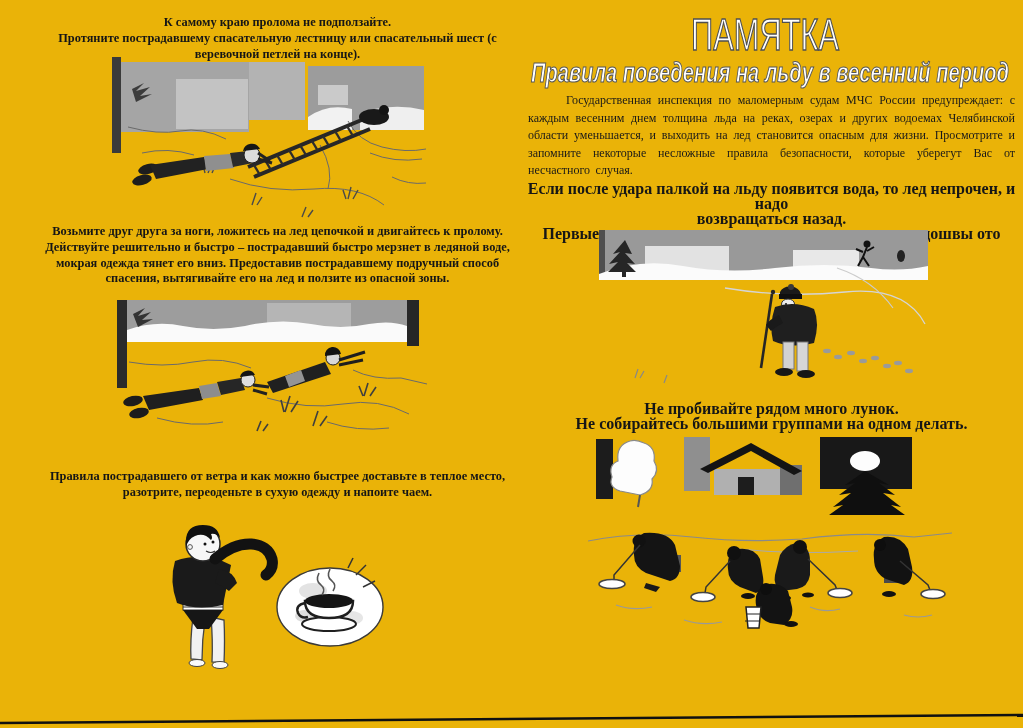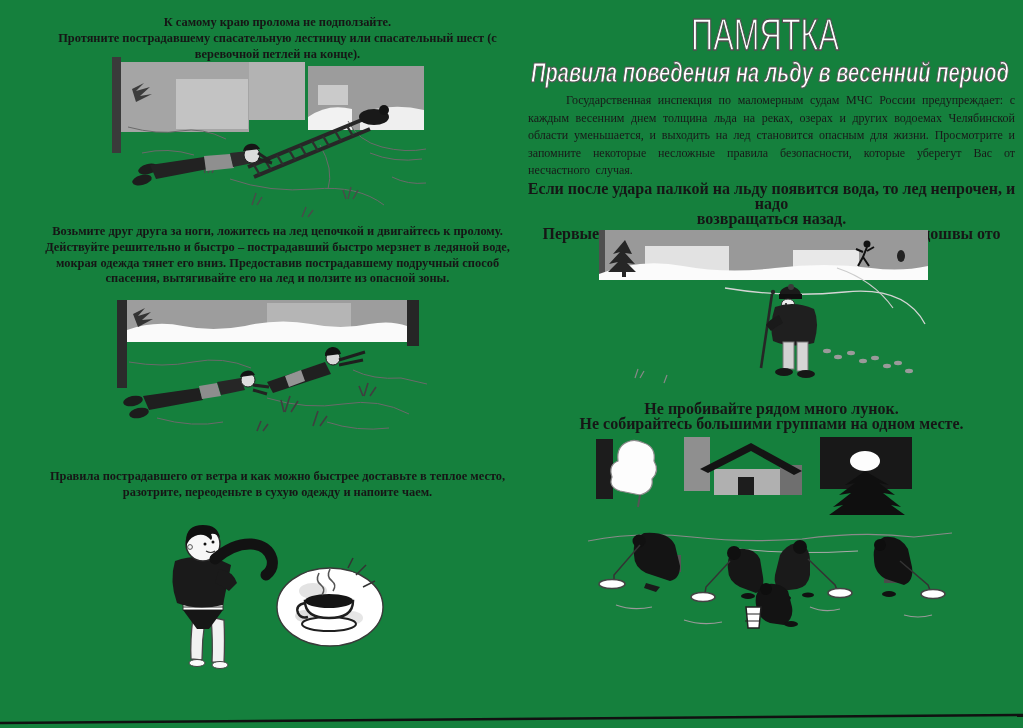--- a/index.html
+++ b/index.html
@@ -1,17 +1,17 @@
 <!DOCTYPE html>
 <html><head>
 <meta charset="utf-8">
 <style>
   html,body{margin:0;padding:0;background:#d9d9d9;}
   .page{
-    position:relative;width:1023px;height:728px;background:#15803d;
+    position:relative;width:1023px;height:728px;background:#eab308;
     overflow:hidden;font-family:"Liberation Serif",serif;color:#1c1c1c;
     box-shadow:0 0 4px rgba(0,0,0,.3);
   }
   .instr{
     position:absolute;font-weight:bold;text-align:center;
     white-space:pre-line;font-size:12.4px;line-height:15.8px;color:#161616;
   }
   .instr.left-col{left:30px;width:495px;}
   .instr.right-col{left:524px;width:495px;font-size:16px;line-height:15px;}
   .intro{
@@ -228,21 +228,21 @@
         <ellipse cx="288" cy="131" rx="4" ry="2.2"></ellipse>
       <ellipse cx="300" cy="128" rx="4" ry="2.2"></ellipse>
         <ellipse cx="312" cy="136" rx="4" ry="2.2"></ellipse>
       <ellipse cx="323" cy="133" rx="4" ry="2.2"></ellipse>
         <ellipse cx="334" cy="141" rx="4" ry="2.2"></ellipse>
     </g>
     <path d="M60 148 l3 -9 m2 9 l4 -7 m20 12 l3 -8" stroke="#888888" stroke-width="1.2" fill="none"></path>
   </svg>
 
   <div class="instr right-col" style="top:401px;">Не пробивайте рядом много лунок.
-Не собирайтесь большими группами на одном месте.</div>
+Не собирайтесь большими группами на одном делать.</div>
 
   <svg class="illu" style="left:588px;top:437px;" width="364" height="195" viewBox="0 0 364 195">
     <rect x="8" y="2" width="17" height="60" fill="#1c1c1c"></rect>
     <g>
       <path d="M42 4 q-14 4 -12 20 q-10 4 -6 16 q-4 10 8 14 l20 4 q14 -4 12 -16 q8 -8 2 -18 q2 -14 -10 -18 q-8 -4 -14 -2 z" fill="#fdfdfd" stroke="#8a8a8a" stroke-width="1.2"></path>
       <path d="M52 58 l-2 12" stroke="#555555" stroke-width="2" fill="none"></path>
     </g>
     <rect x="96" y="0" width="26" height="54" fill="#8f8f8f"></rect>
     <g>
       <rect x="126" y="32" width="66" height="26" fill="#b0b0b0"></rect>

